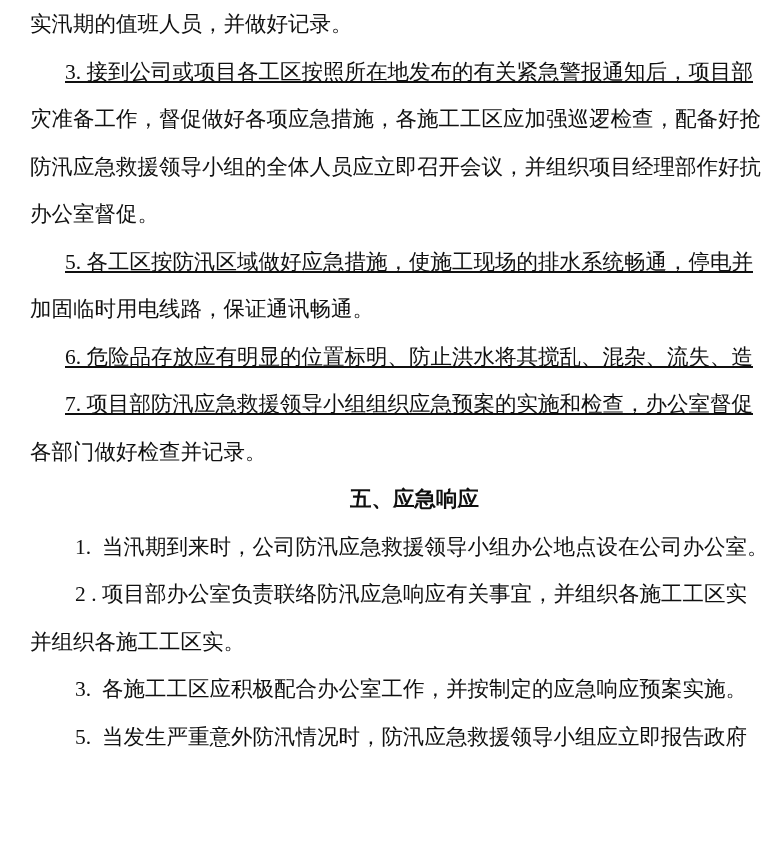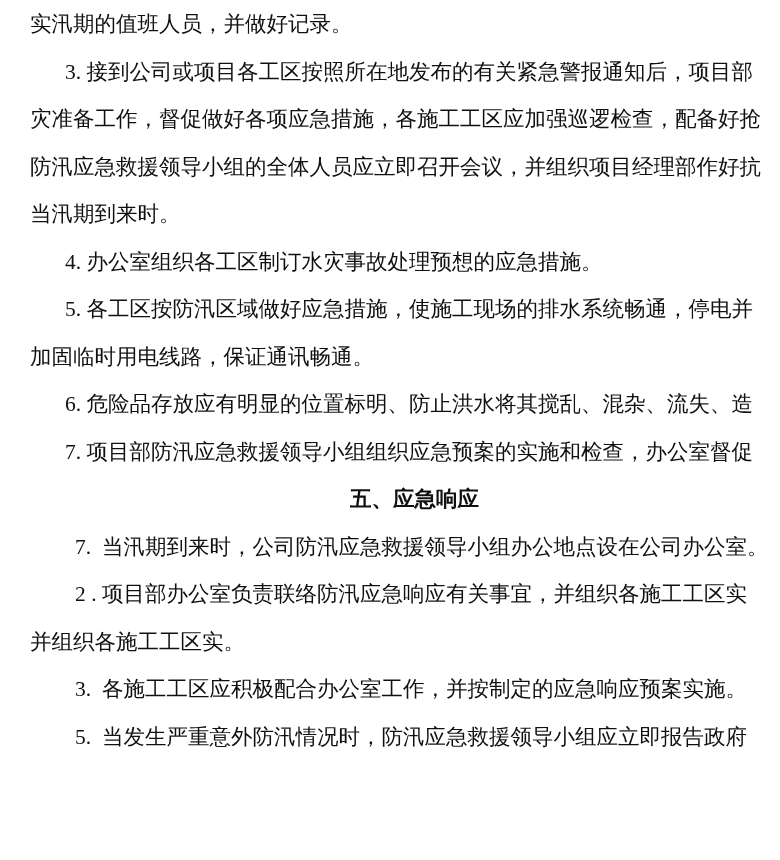--- a/index.html
+++ b/index.html
@@ -18,41 +18,41 @@
     font-family: "Liberation Serif", "DejaVu Serif", serif;
     font-size: 21.5px;
     line-height: 47.5px;
     color: #101010;
   }
   .line {
     white-space: pre;
     text-align: left;
   }
   
-  .i1 { padding-left: 35px; }
+  .i1 { padding-left: 35px; text-decoration: underline; }
   
   .i2 { padding-left: 45px; }
   .heading {
     font-weight: bold;
     text-align: center;
   }
 </style>
 </head>
 <body>
 
 <div class="page">
   <div class="line i0">实汛期的值班人员，并做好记录。</div>
   <div class="line i1">3. 接到公司或项目各工区按照所在地发布的有关紧急警报通知后，项目部</div>
   <div class="line i0">灾准备工作，督促做好各项应急措施，各施工工区应加强巡逻检查，配备好抢</div>
   <div class="line i0">防汛应急救援领导小组的全体人员应立即召开会议，并组织项目经理部作好抗</div>
-  <div class="line i0">当汛期到来时。</div>
-  <div class="line i1">4. 办公室组织各工区制订水灾事故处理预想的应急措施。</div>
+  <div class="line i0">办公室督促。</div>
   <div class="line i1">5. 各工区按防汛区域做好应急措施，使施工现场的排水系统畅通，停电并</div>
   <div class="line i0">加固临时用电线路，保证通讯畅通。</div>
   <div class="line i1">6. 危险品存放应有明显的位置标明、防止洪水将其搅乱、混杂、流失、造</div>
   <div class="line i1">7. 项目部防汛应急救援领导小组组织应急预案的实施和检查，办公室督促</div>
+  <div class="line i0">各部门做好检查并记录。</div>
   <div class="line i2 heading">五、应急响应</div>
-  <div class="line i2">7.  当汛期到来时，公司防汛应急救援领导小组办公地点设在公司办公室。</div>
+  <div class="line i2">1.  当汛期到来时，公司防汛应急救援领导小组办公地点设在公司办公室。</div>
   <div class="line i2">2 . 项目部办公室负责联络防汛应急响应有关事宜，并组织各施工工区实</div>
   <div class="line i0">并组织各施工工区实。</div>
   <div class="line i2">3.  各施工工区应积极配合办公室工作，并按制定的应急响应预案实施。</div>
   <div class="line i2">5.  当发生严重意外防汛情况时，防汛应急救援领导小组应立即报告政府</div>
 </div>
 
 </body></html>

